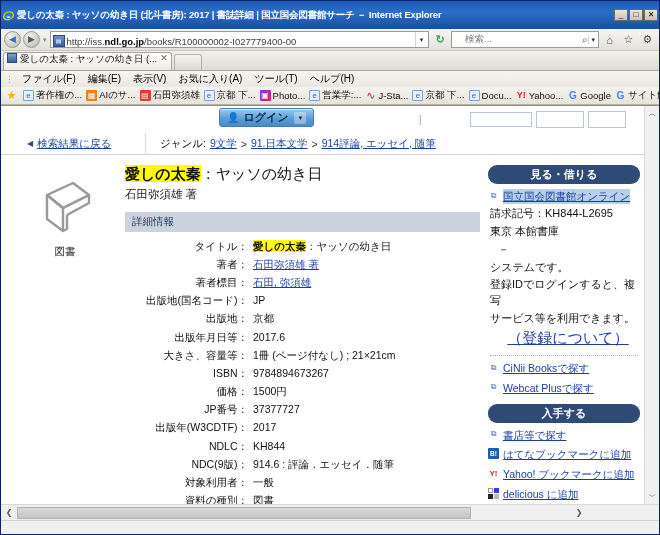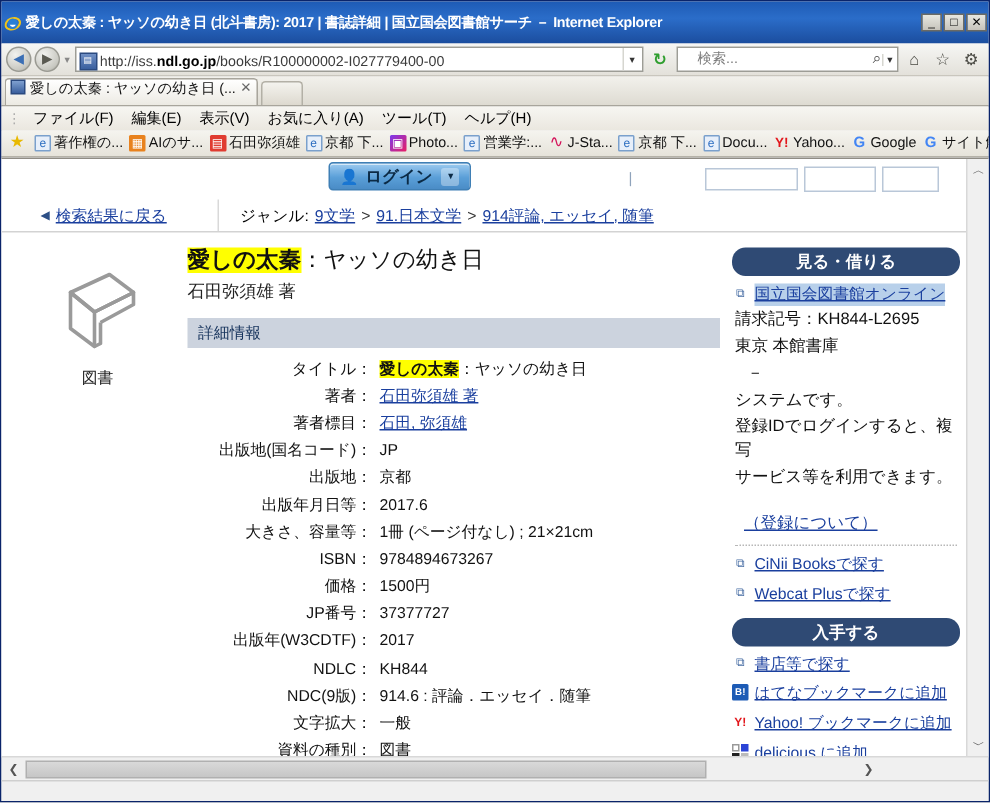--- a/index.html
+++ b/index.html
@@ -295,21 +295,21 @@
     padding:2px 0;
     margin-top:8px;
   }
   .panel-head.first{margin-top:4px;}
   .side-row{display:flex;align-items:flex-start;gap:4px;margin-top:5px;font-size:10.5px;}
   .side-ico{width:11px;height:11px;flex:none;margin-top:1px;display:flex;align-items:center;justify-content:center;font-size:8px;line-height:1;}
   .side-ico.ext{color:#4a6fa5;}
   .side-text{line-height:1.4;}
   .side-plain{font-size:11px;color:#111;line-height:1.45;margin-top:2px;padding-left:2px;}
   .dotted{border-top:1px dotted #b7b7b7;margin:7px 2px 0 2px;}
-  .paren-link{font-size:11px;padding-left:8px;margin-top:14px;}
+  .paren-link{font-size:15px;padding-left:8px;margin-top:2px;text-align:center;}
   .badge-hatena{background:#1d5bb5;color:#fff;font-size:6.5px;font-weight:bold;width:11px;height:11px;display:flex;align-items:center;justify-content:center;border-radius:1px;}
   .badge-yahoo{color:#e2161b;font-size:8px;font-weight:bold;}
   .badge-delicious{width:11px;height:11px;position:relative;}
   .badge-delicious i{position:absolute;width:5px;height:5px;display:block;}
 
   
   .vscroll{
     width:15px;flex:none;background:#f0f0f0;border-left:1px solid #d8d8d8;
     display:flex;flex-direction:column;align-items:center;
     position:relative;
@@ -570,21 +570,21 @@
                   </tr>
               <tr>
                     <td class="k">NDLC：</td>
                     <td class="v">KH844</td>
                   </tr>
               <tr>
                     <td class="k">NDC(9版)：</td>
                     <td class="v">914.6 : 評論．エッセイ．随筆</td>
                   </tr>
               <tr>
-                    <td class="k">文字拡大：</td>
+                    <td class="k">対象利用者：</td>
                     <td class="v">一般</td>
                   </tr>
               <tr>
                     <td class="k">資料の種別：</td>
                     <td class="v">図書</td>
                   </tr>
 
             </tbody>
               </table>
           </div>

